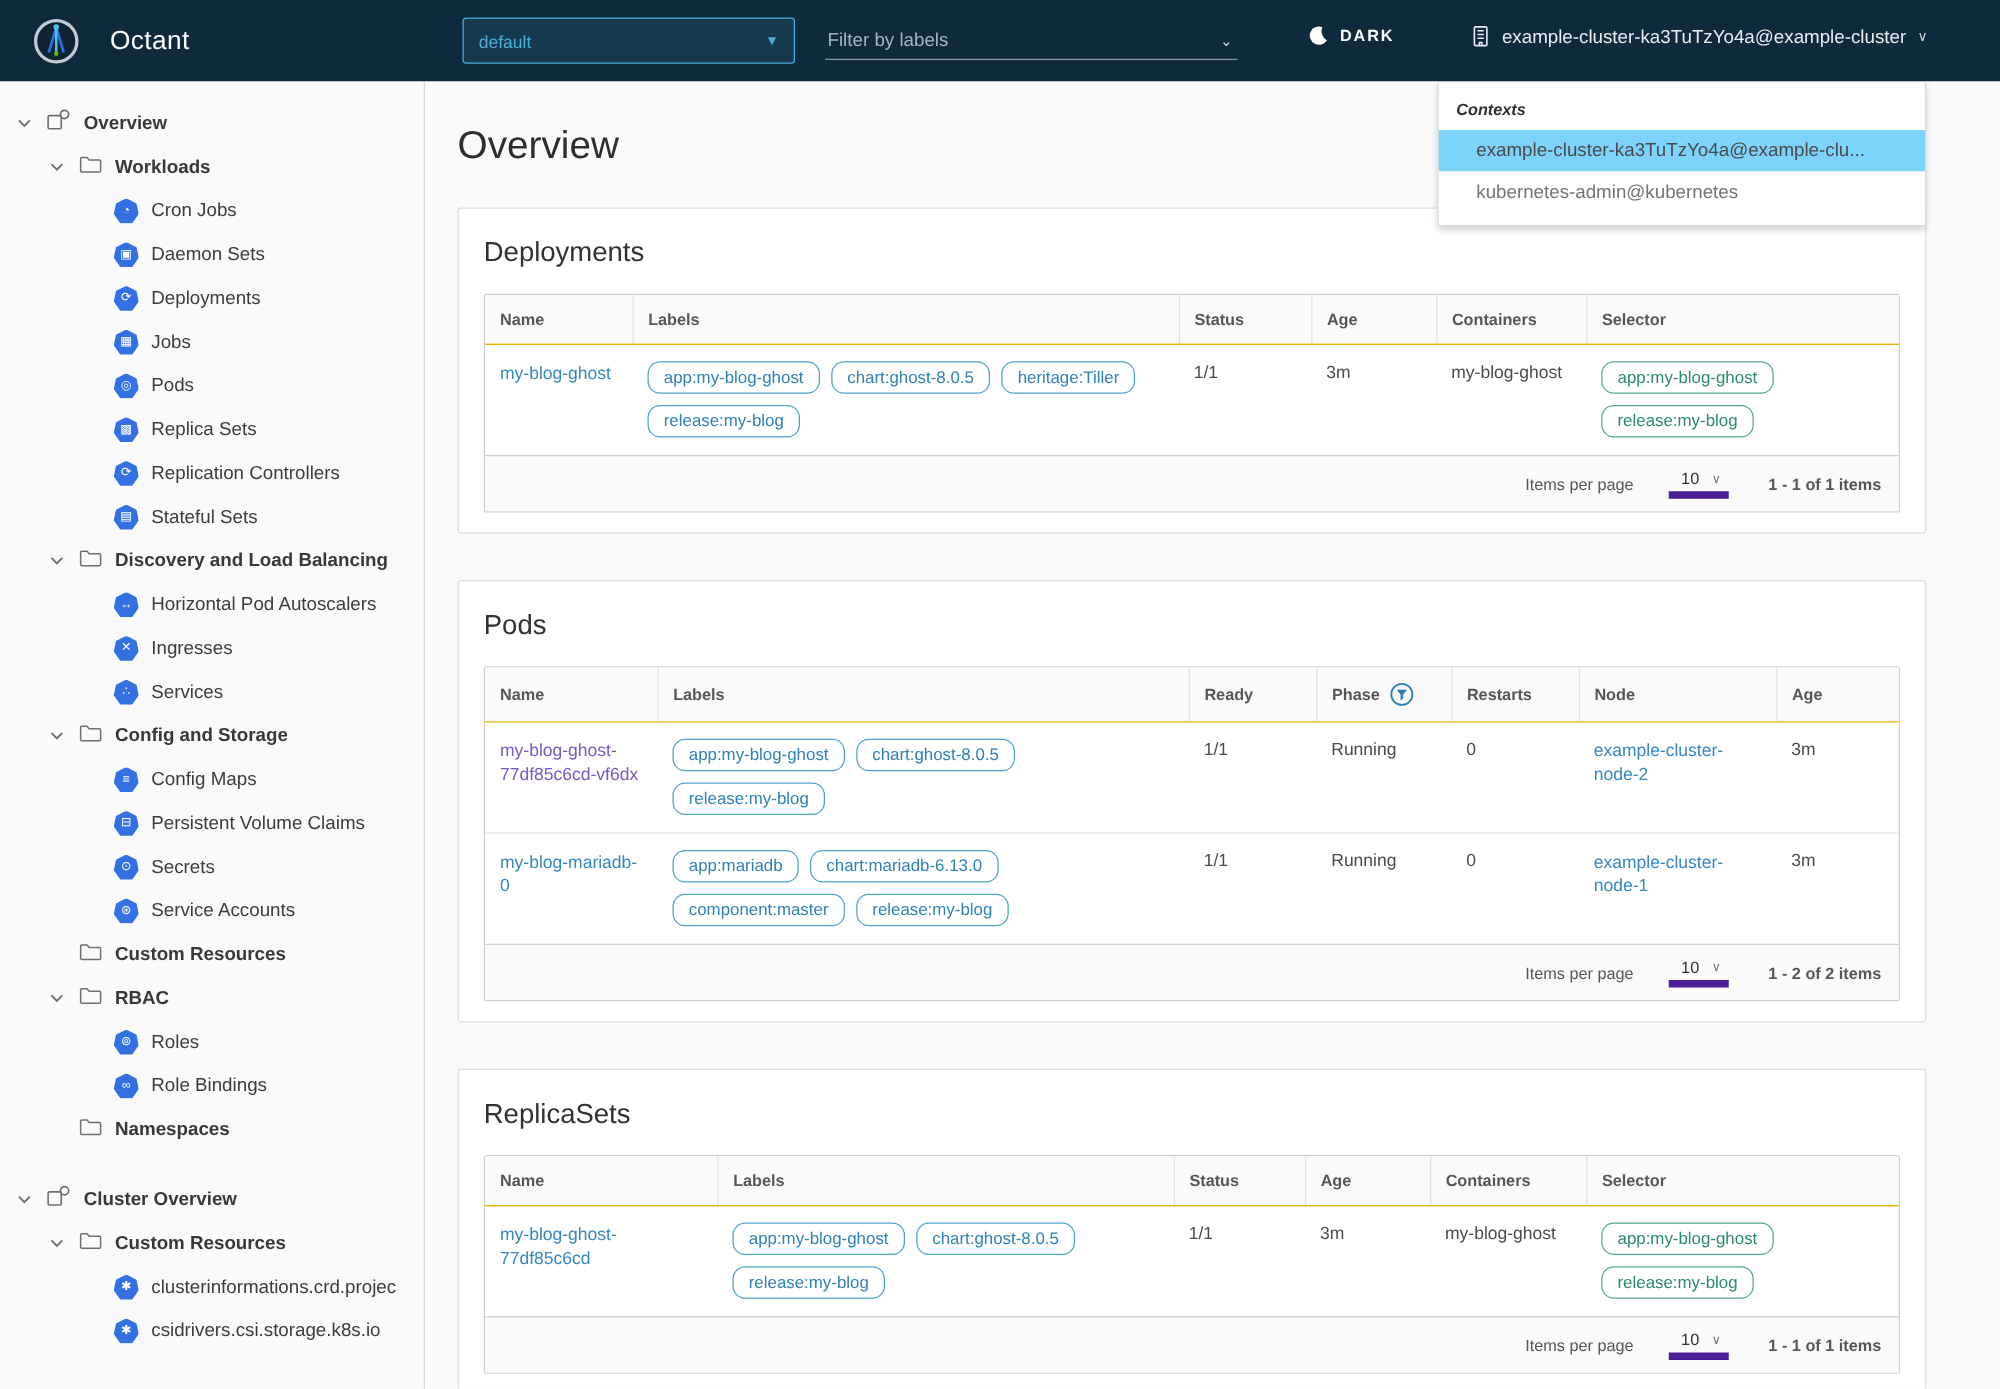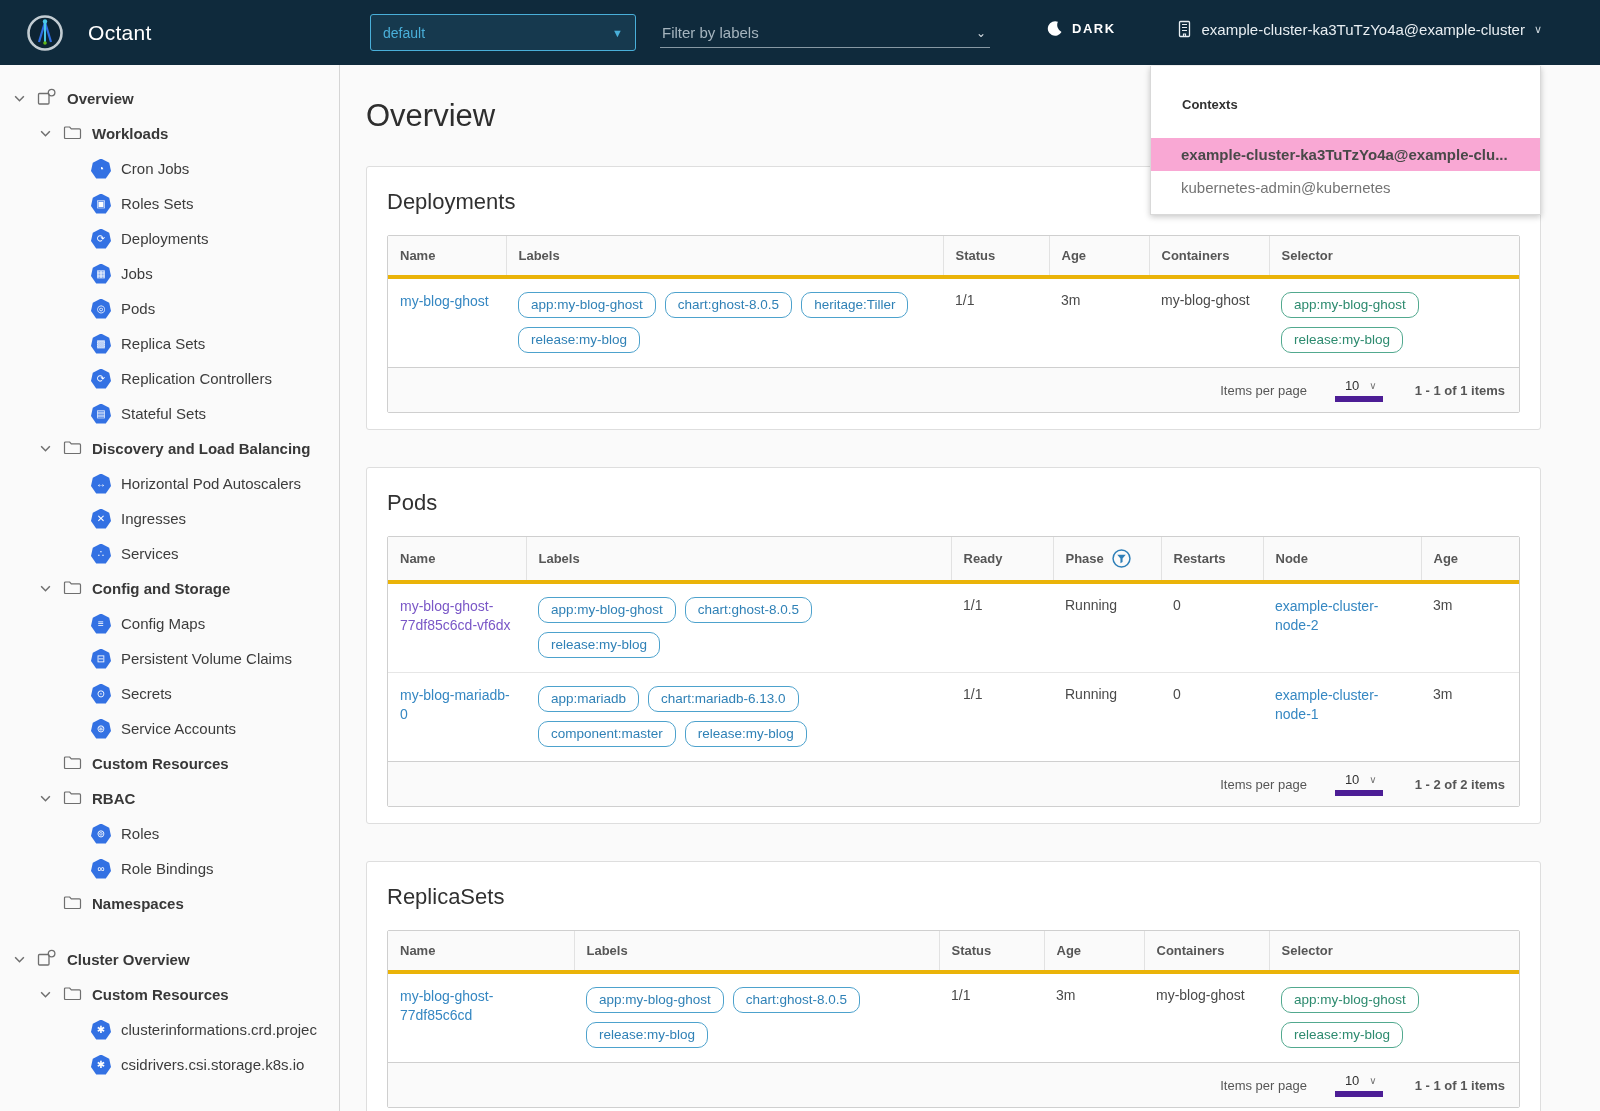--- a/index.html
+++ b/index.html
@@ -27,26 +27,26 @@
     align-items:center; gap:9px; color:#fff; cursor:pointer; }
   .dark-toggle span { font-size:13px; font-weight:700; letter-spacing:1.5px; }
   .context-btn { position:absolute; right:58px; top:20px; display:flex;
     align-items:center; gap:9px; color:#e8eef2; font-size:15px; cursor:pointer; }
   .context-btn .caret { font-size:11px; color:#cdd7dd; }
 
   
   .context-menu { position:absolute; left:1150px; top:66px; width:391px;
     background:#fff; border:1px solid #d9d9d9; border-top:none;
     box-shadow:0 2px 6px rgba(0,0,0,.22); z-index:30; padding-bottom:10px; }
-  .context-menu h4 { margin:17px; padding:14px 14px 9px 14px; font-size:13px;
-    color:#313131; font-weight:700; }
+  .context-menu h4 { margin:0; padding:14px 14px 9px 14px; font-size:13px;
+    color:#313131; font-weight:700;font-style:italic; }
   .ctx-item { height:33px; line-height:33px; padding:0 12px 0 30px; font-size:15px;
     color:#494949; cursor:pointer; white-space:nowrap; overflow:hidden;
     text-overflow:ellipsis; }
-  .ctx-item.selected { background:#f9a8d4;font-weight:bold; }
+  .ctx-item.selected { background:#7dd3fc; }
   .ctx-item.dim { color:#747474; }
 
   
   .sidebar { position:absolute; left:0; top:65px; width:340px; bottom:0;
     background:#fafafa; border-right:1px solid #d5d5d5; padding-top:16px;
     overflow:hidden; }
   .nav-row { height:35px; display:flex; align-items:center; gap:10px;
     font-size:15px; color:#3c3c3c; cursor:pointer; white-space:nowrap; }
   .nav-row.bold { font-weight:700; color:#383838; }
   .nav-row.lvl0 { padding-left:12px; }
@@ -64,21 +64,21 @@
   
   .main { position:absolute; left:341px; top:65px; right:0; bottom:0;
     background:#fafafa; padding:33px 0 0 25px; overflow:hidden; }
   .page-title { font-size:31px; font-weight:300; color:#2e2e2e; margin:0 0 32px 0; }
   .card { width:1175px; background:#fff; border:1px solid #dedede;
     border-radius:3px; padding:16px 20px 16px 20px; margin-bottom:37px; }
   .card h2 { margin:6px 0 20px 0; font-size:22px; font-weight:300; color:#313131; }
   .tblwrap { border:1px solid #cfcfcf; border-radius:2px; }
   table { width:100%; border-collapse:collapse; table-layout:fixed; }
   thead th { background:#fafafa; font-size:13px; font-weight:700; color:#565656;
-    text-align:left; padding:12px 12px; border-bottom:4px solid #eab308; }
+    text-align:left; padding:12px 12px; border-bottom:1px solid #eab308; }
   thead th + th { border-left:1px solid #e2e2e2; }
   tbody td { padding:13px 12px 14px 12px; font-size:14px; color:#4a4a4a;
     vertical-align:top; }
   tbody tr + tr td { border-top:1px solid #e6e6e6; }
   .th-inner { display:flex; align-items:center; gap:8px; }
   a.cell-link { text-decoration:none; font-size:14px; line-height:1.35; }
   .link-blue { color:#3587c2; }
   .link-purple { color:#7a57c7; }
   .tags { display:flex; flex-wrap:wrap; gap:9px 9px; }
   .tag { display:inline-block; border-radius:10px; padding:3px 12px 4px 12px;
@@ -170,21 +170,21 @@
           <path d="M1.5 3.5 q0-1 1-1 h4.2 l1.6 1.9 h8.2 q1 0 1 1 v7.6 q0 1 -1 1 h-14 q-1 0 -1-1 z" fill="none" stroke="#6f6f6f" stroke-width="1.2"></path>
         </svg></span>
       <span class="nav-label">Workloads</span>
     </div>
     <div class="nav-row lvl2">
       <span class="hepta">◔</span>
       <span class="nav-label">Cron Jobs</span>
     </div>
     <div class="nav-row lvl2">
       <span class="hepta">▣</span>
-      <span class="nav-label">Roles Sets</span>
+      <span class="nav-label">Daemon Sets</span>
     </div>
     <div class="nav-row lvl2">
       <span class="hepta">⟳</span>
       <span class="nav-label">Deployments</span>
     </div>
     <div class="nav-row lvl2">
       <span class="hepta">▦</span>
       <span class="nav-label">Jobs</span>
     </div>
     <div class="nav-row lvl2">

